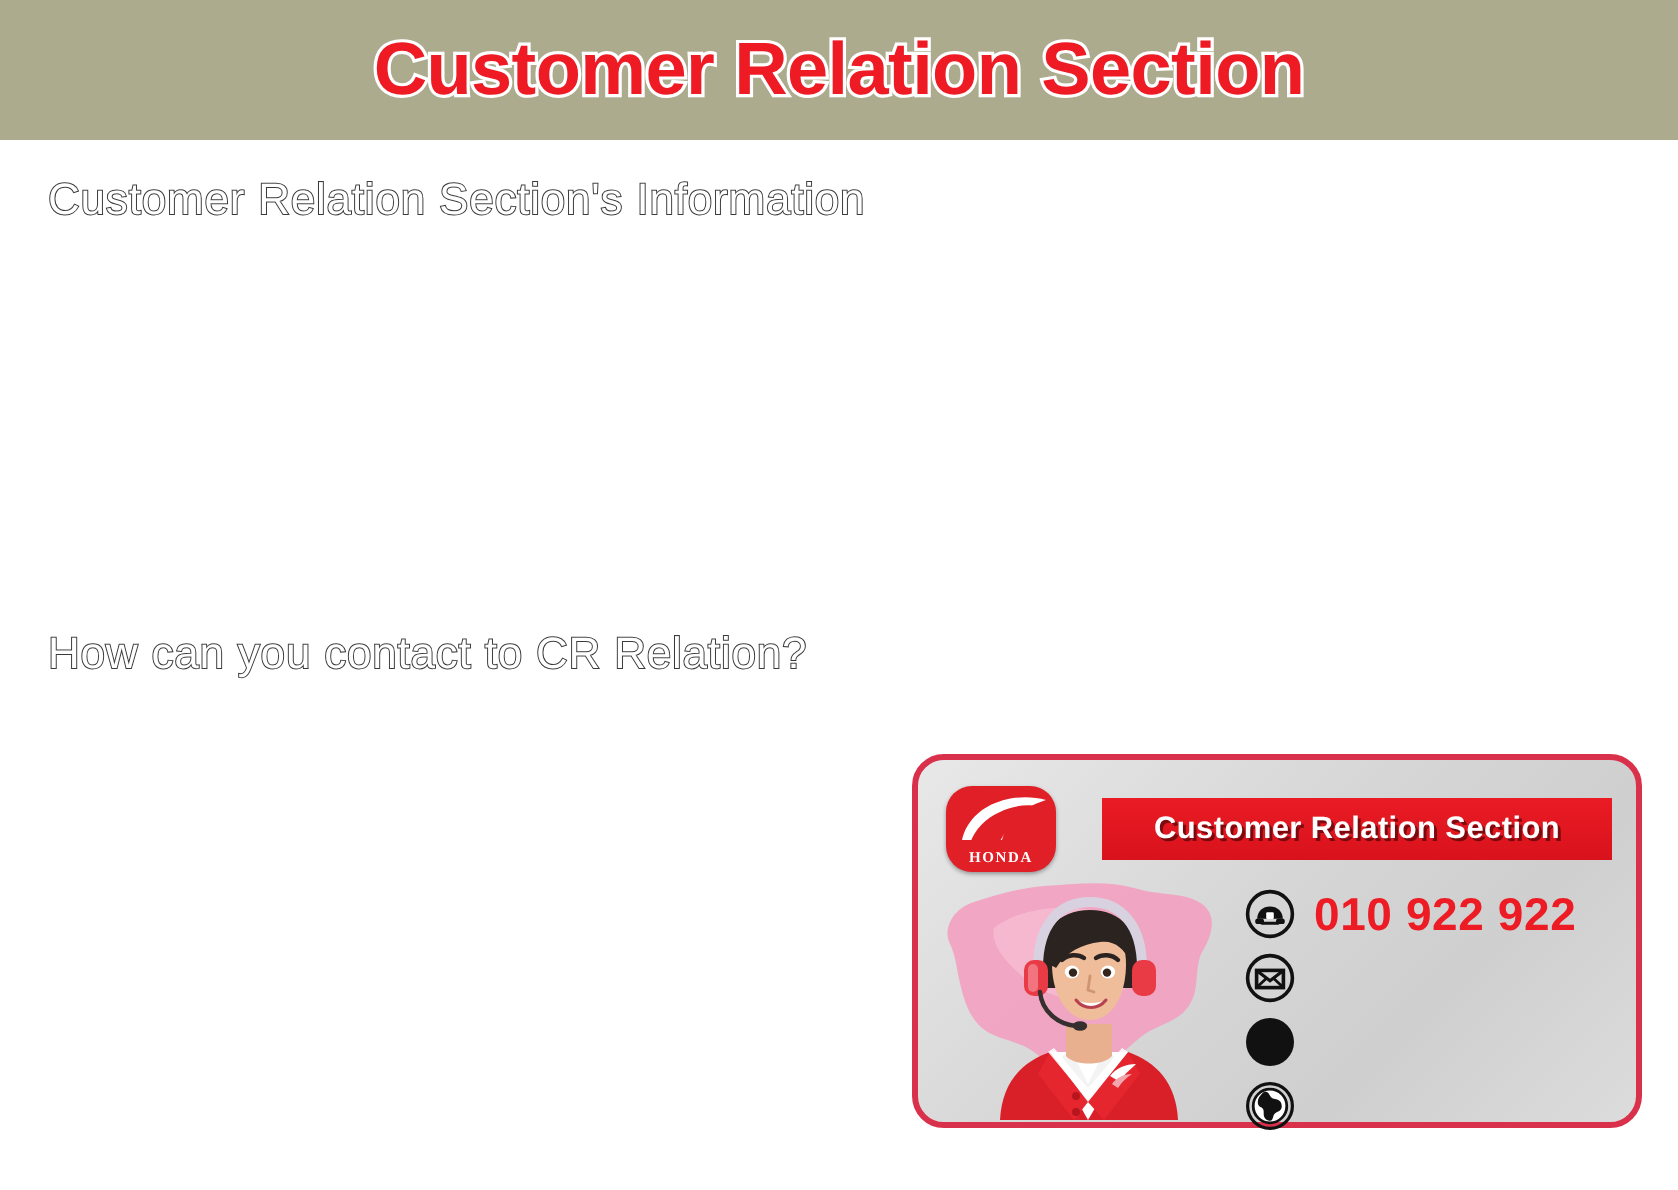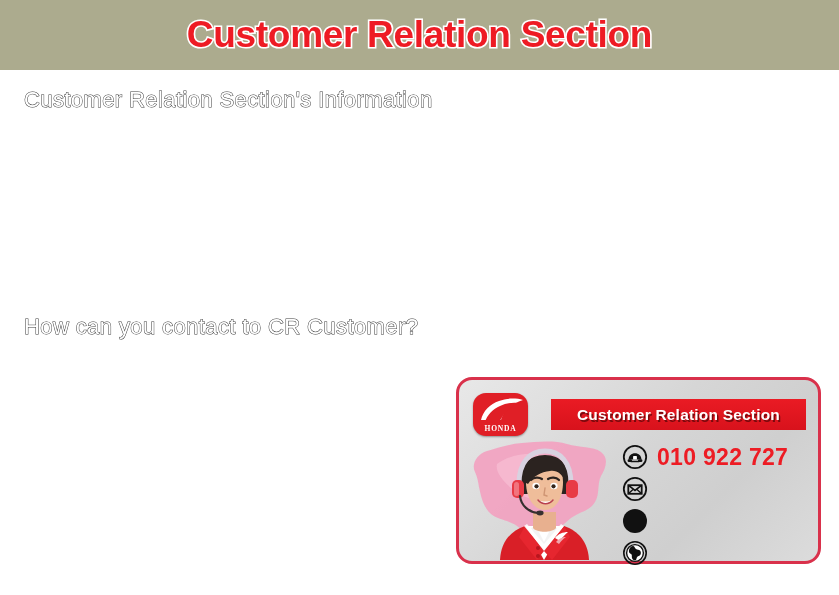--- a/index.html
+++ b/index.html
@@ -164,21 +164,21 @@
   }
 </style>
 </head>
 <body>
 
 <div class="header-band"></div>
 <div class="header-title">Customer Relation Section</div>
 
 <div class="outline-heading" id="heading-info">Customer Relation Section's Information</div>
 
-<div class="outline-heading" id="heading-contact">How can you contact to CR Customer?</div>
+<div class="outline-heading" id="heading-contact">How can you contact to CR Relation?</div>
 
 <div class="contact-card">
 
   <div class="honda-logo">
     <svg width="55" height="43" viewBox="0 0 55 43" aria-hidden="true">
       <path d="M8 27 C10 18 17 11 26 8 C34 5 43 5 50 7 C44 9 38 12 34 16 C31 19 29 23 28 27 Z" fill="#ffffff"></path>
       <path d="M12 29 C14 22 20 16 27 13 C33 10 40 9 46 10 C40 13 35 16 32 20 C29 24 27 27 26 30 Z" fill="#e01f26"></path>
       <path d="M9 30 C12 22 18 15 26 11 C30 9 35 8 40 8 C35 11 31 14 28 18 C25 22 23 26 22 30 Z" fill="#ffffff" opacity="0.0"></path>
     </svg>
     <div class="honda-wordmark">HONDA</div>
@@ -254,21 +254,21 @@
       <span class="contact-icon">
         <svg width="26" height="26" viewBox="0 0 26 26" aria-hidden="true">
           <circle cx="13" cy="13" r="11.2" fill="none" stroke="#111111" stroke-width="1.8"></circle>
           <path d="M6.6 15.4 C6.6 11.6 9.4 9.2 13 9.2 C16.6 9.2 19.4 11.6 19.4 15.4 Z" fill="#111111"></path>
           <rect x="11.1" y="12.1" width="3.8" height="3.4" rx="0.6" fill="#ffffff"></rect>
           <rect x="5.6" y="15.2" width="4.4" height="2.8" rx="1.3" fill="#111111"></rect>
           <rect x="16" y="15.2" width="4.4" height="2.8" rx="1.3" fill="#111111"></rect>
           <path d="M9 17.6 L17 17.6" stroke="#111111" stroke-width="1.5" stroke-linecap="round"></path>
         </svg>
       </span>
-      <span class="contact-value">010 922 727</span>
+      <span class="contact-value">010 922 922</span>
     </div>
 
     <div class="contact-row">
       <span class="contact-icon">
         <svg width="26" height="26" viewBox="0 0 26 26" aria-hidden="true">
           <circle cx="13" cy="13" r="11.2" fill="none" stroke="#111111" stroke-width="1.8"></circle>
           <rect x="6.3" y="9.2" width="13.4" height="8.6" fill="none" stroke="#111111" stroke-width="1.8"></rect>
           <path d="M6.3 9.2 L13 14.4 L19.7 9.2" fill="none" stroke="#111111" stroke-width="1.6"></path>
           <path d="M6.3 17.8 L11 13.4 M19.7 17.8 L15 13.4" fill="none" stroke="#111111" stroke-width="1.4"></path>
         </svg>

